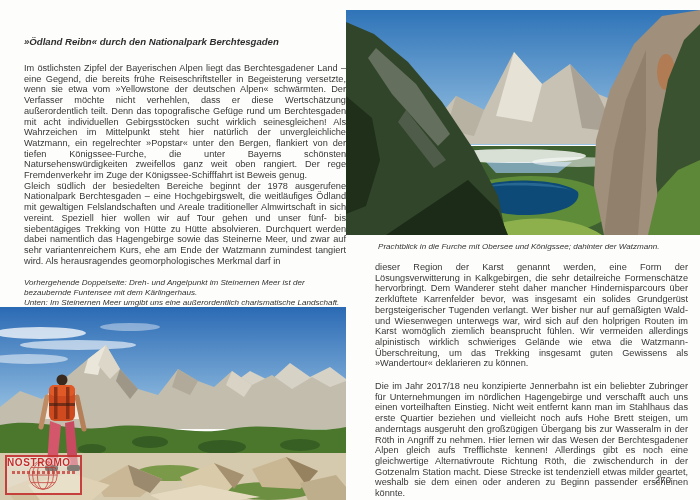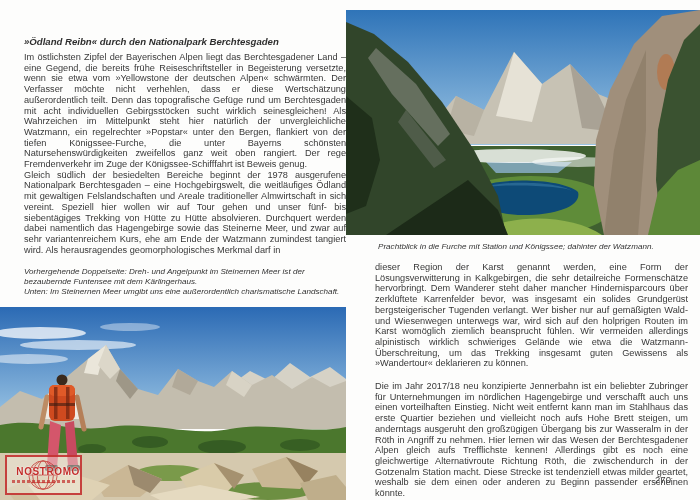--- a/index.html
+++ b/index.html
@@ -12,21 +12,21 @@
   .abs { position:absolute; }
 
   
   .left-col { left:24px; top:30px; width:322px; }
   .title { font-size:15.5px; font-weight:bold; color:#2f9e4d; letter-spacing:.2px; }
   .subtitle { margin-top:6px; font-size:9.6px; font-weight:bold; font-style:italic; color:#2e2e2e; }
   .body-text p {
     font-size:9.2px; line-height:10.7px; text-align:justify;
     hyphens:auto; -webkit-hyphens:auto; color:#383838;
   }
-  .left-col .body-text { margin-top:5px; }
+  .left-col .body-text { margin-top:16px; }
   .caption-block { margin-top:12px; }
   .cap {
     font-size:8.1px; line-height:9.9px; font-style:italic; color:#333;
     text-align:left;
   }
 
   
   .photo-top { left:346px; top:10px; width:354px; height:225px; overflow:hidden; }
   .photo-top svg, .photo-bottom svg { display:block; }
   .right-caption { left:378px; top:242px; width:305px; }
@@ -41,21 +41,21 @@
 
   
   .watermark {
     position:absolute; left:5px; top:148px; width:77px; height:40px;
     border:2px solid rgba(191,36,36,.85);
     background:rgba(248,243,234,.42);
     overflow:hidden;
   }
   .watermark .globe { position:absolute; left:0; top:-4px; width:100%; height:46px; opacity:.75; }
   .watermark .wm-text {
-    position:relative; margin-top:9px; text-align:right;
+    position:relative; text-align:left;
     font-size:10px; font-weight:bold; letter-spacing:.6px; color:#c22c28;
     text-shadow:0 0 2px rgba(255,255,255,.95), 0 0 1px rgba(255,255,255,.95);
   }
   .watermark .wm-tagline {
     position:relative; margin:3px auto 0; width:86%; height:3px; opacity:.7;
     background:repeating-linear-gradient(90deg,#c22c28 0 3px,transparent 3px 5px);
   }
 </style>
 </head>
 <body>
@@ -114,21 +114,21 @@
       <path d="M354,0 L316,6 L288,34 L264,80 L250,130 L248,176 L258,225 L354,225 Z" fill="#a08f7b"></path>
       <path d="M300,40 L280,90 L268,140 L262,190 L258,225 L292,225 L300,120 Z" fill="#8a7a66" opacity=".7"></path>
       <ellipse cx="320" cy="62" rx="9" ry="18" fill="#b5764b" opacity=".8"></ellipse>
       <path d="M354,14 L338,30 L322,70 L312,120 L310,170 L316,225 L354,225 Z" fill="#3a5230"></path>
       <path d="M354,150 L332,160 L312,182 L302,225 L354,225 Z" fill="#5d8838"></path>
     </g>
     <path d="M40,225 L122,170 L152,200 L162,225 Z" fill="#1c2a18"></path>
   </svg>
 </div>
 
-<div class="abs right-caption cap">Prachtblick in die Furche mit Station und Königssee; dahinter der Watzmann.</div>
+<div class="abs right-caption cap">Prachtblick in die Furche mit Obersee und Königssee; dahinter der Watzmann.</div>
 
 <div class="abs right-col body-text">
   <p>dieser Region der Karst genannt werden, eine Form der Lösungsverwitterung in Kalkgebirgen, die sehr detailreiche Formenschätze hervorbringt. Dem Wanderer steht daher mancher Hindernisparcours über zerklüftete Karrenfelder bevor, was insgesamt ein solides Grundgerüst bergsteigerischer Tugenden verlangt. Wer bisher nur auf gemäßigten Wald- und Wiesenwegen unterwegs war, wird sich auf den holprigen Routen im Karst womöglich ziemlich beansprucht fühlen. Wir vermeiden allerdings alpinistisch wirklich schwieriges Gelände wie etwa die Watzmann-Überschreitung, um das Trekking insgesamt guten Gewissens als »Wandertour« deklarieren zu können.</p>
   <p>Die im Jahr 2017/18 neu konzipierte Jennerbahn ist ein beliebter Zubringer für Unternehmungen im nördlichen Hagengebirge und verschafft auch uns einen vorteilhaften Einstieg. Nicht weit entfernt kann man im Stahlhaus das erste Quartier beziehen und vielleicht noch aufs Hohe Brett steigen, um anderntags ausgeruht den großzügigen Übergang bis zur Wasseralm in der Röth in Angriff zu nehmen. Hier lernen wir das Wesen der Berchtesgadener Alpen gleich aufs Trefflichste kennen! Allerdings gibt es noch eine gleichwertige Alternativroute Richtung Röth, die zwischendurch in der Gotzenalm Station macht. Diese Strecke ist tendenziell etwas milder geartet, weshalb sie dem einen oder anderen zu Beginn passender erscheinen könnte.</p>
 </div>
 
 <div class="abs photo-bottom">
   <svg width="346" height="193" viewBox="0 0 346 193">
     <defs>
       <linearGradient id="sky2" x1="0" y1="0" x2="0" y2="1">

